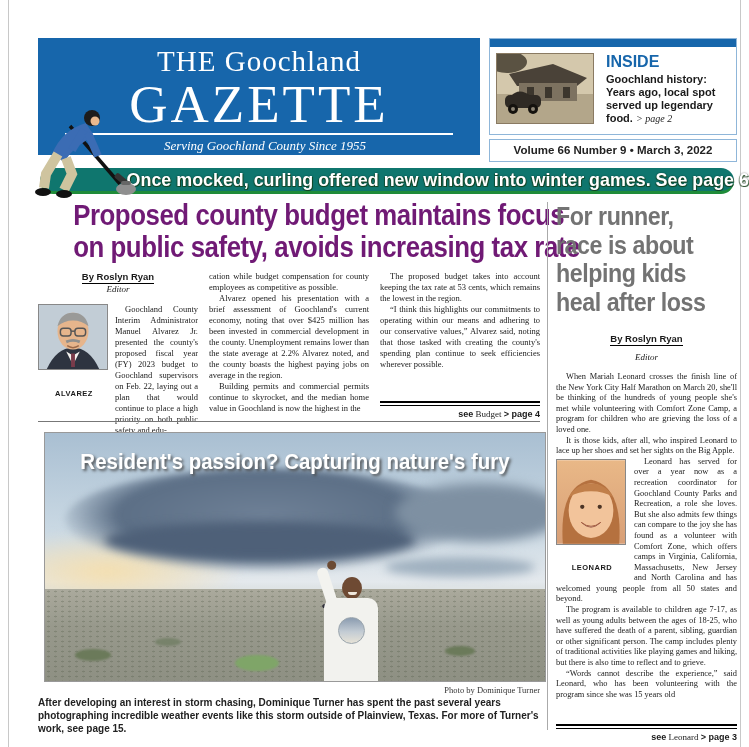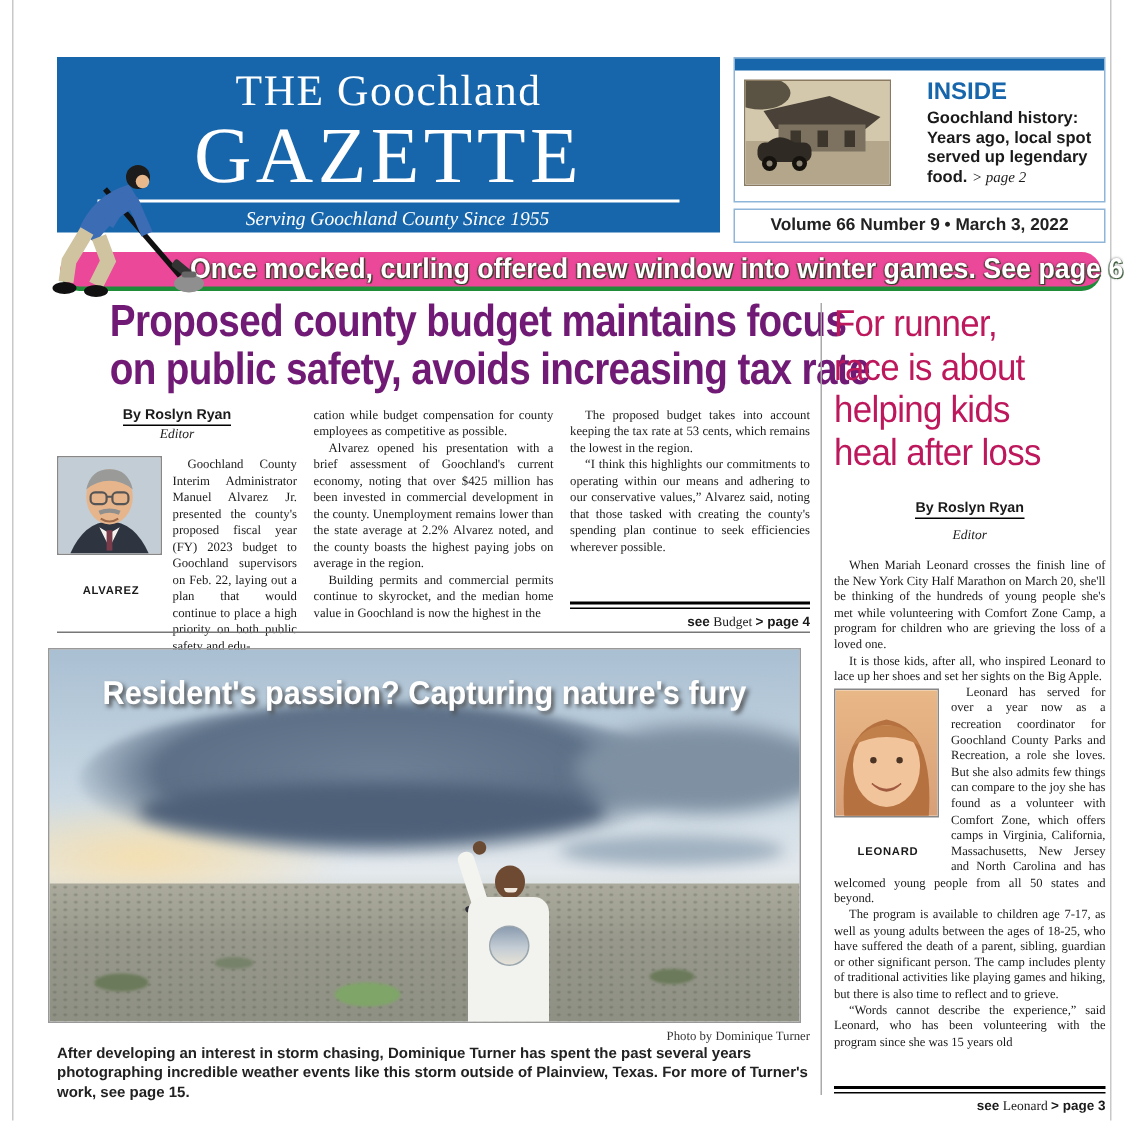--- a/index.html
+++ b/index.html
@@ -16,33 +16,33 @@
   .mast-main { font-size:53px; letter-spacing:3px; line-height:52px; }
   .mast-rule { width:88%; height:2px; background:#fff; margin:3px auto 3px; }
   .mast-tag { font-style:italic; font-size:13px;padding-left:12px; }
 
   
   .inside-box { position:absolute; left:489px; top:38px; width:248px; height:97px;
     border:1px solid #8fb6d9; background:#fff; }
   .inside-bar { height:8px; background:#1766ab; }
   .inside-row { display:flex; padding:6px; }
   .inside-photo { width:98px; height:71px; border:1px solid #8a7a62; flex:none; }
-  .inside-txt { margin-left:24px; font-family:"Liberation Sans", sans-serif; }
+  .inside-txt { margin-left:12px; font-family:"Liberation Sans", sans-serif; }
   .inside-label { color:#1766ab; font-weight:bold; font-size:16px; margin-bottom:2px; }
   .inside-teaser { font-weight:bold; font-size:11px; line-height:13px; }
   .inside-page { font-family:"Liberation Serif", serif; font-weight:normal;
     font-style:italic; font-size:10px; }
 
   .issue-box { position:absolute; left:489px; top:139px; width:248px; height:23px;
     border:1px solid #8fb6d9; text-align:center; line-height:21px;
     font-family:"Liberation Sans", sans-serif; font-weight:bold; font-size:11.5px; color:#222; }
 
   
   .banner { position:absolute; left:40px; top:168px; width:694px; height:26px;
-    background:#ec4899; border-radius:13px; border-bottom:3px solid #1f8c39; z-index:1; }
+    background:#0f766e; border-radius:13px; border-bottom:3px solid #1f8c39; z-index:1; }
   .banner-text { display:block; text-align:center; padding-left:70px;
     font-family:"Liberation Sans", sans-serif; font-weight:bold; font-size:19px;
     color:#fff; line-height:24px; white-space:nowrap; transform:scaleX(.94);
     transform-origin:center;
     text-shadow:1px 1px 0 rgba(20,60,20,.75), -1px 1px 0 rgba(20,60,20,.5), 0 0 2px rgba(0,0,0,.5); }
   .curler { position:absolute; left:34px; top:100px; width:104px; height:100px; z-index:2; }
 
   
   .lead-headline { position:absolute; left:38px; top:199px; width:502px; text-align:center;
     font-family:"Liberation Sans", sans-serif; font-weight:bold; font-size:30px;
@@ -66,21 +66,21 @@
   .jump { margin-top:auto; }
   .jump-rule { border-top:2.5px solid #000; border-bottom:1px solid #000; height:5px;
     margin-bottom:3px; }
   .jump-text { text-align:right; font-size:9px; }
   .jump-text .j-see, .jump-text .j-rest { font-family:"Liberation Sans", sans-serif;
     font-weight:bold; }
   .jump-text .j-name { }
   .lead-endrule { position:absolute; left:38px; top:421px; width:502px; height:1px; background:#777; }
 
   
-  .feature { position:absolute; left:32px; top:432px; width:502px; height:250px;
+  .feature { position:absolute; left:44px; top:432px; width:502px; height:250px;
     border:1px solid #999; overflow:hidden;
     background:linear-gradient(180deg,#a9bfd2 0%,#c9d8e3 38%,#e4e9ed 60%,#dfe4e6 62%); }
   .glow { position:absolute; left:-6%; top:40%; width:46%; height:26%;
     background:radial-gradient(ellipse at 40% 60%, rgba(246,222,170,.95), rgba(246,222,170,0) 70%);
     filter:blur(6px); }
   .cloud-main { position:absolute; left:4%; top:14%; width:80%; height:42%; border-radius:50%;
     background:radial-gradient(ellipse at 50% 45%, #6e8096 0%, #5c6f86 52%, rgba(92,111,134,0) 74%);
     filter:blur(3px); }
   .cloud-core { position:absolute; left:12%; top:36%; width:62%; height:15%; border-radius:50%;
     background:#4e6078; filter:blur(5px); }
@@ -114,22 +114,22 @@
     background:linear-gradient(180deg,#8b9cb0 0%,#c3ccd4 55%,#e6e2d6 100%); border:1px solid #9aa5ad; }
   .credit { position:absolute; left:38px; top:685px; width:502px; text-align:right;
     font-size:8.5px; color:#333; }
   .caption { position:absolute; left:38px; top:696px; width:502px;
     font-family:"Liberation Sans", sans-serif; font-weight:bold; font-size:10px;
     line-height:13px; color:#222; }
 
   
   .divider-v { position:absolute; left:547px; top:202px; width:1px; height:528px; background:#aaa; }
   .side { position:absolute; left:556px; top:202px; width:181px; }
-  .side-headline { font-family:"Liberation Sans", sans-serif; font-weight:normal;
-    font-size:25px; line-height:28.5px; letter-spacing:-.5px; color:#be185d; }
+  .side-headline { font-family:"Liberation Sans", sans-serif; font-weight:bold;
+    font-size:25px; line-height:28.5px; letter-spacing:-.5px; color:#737373; }
   .side-headline div { transform:scaleX(.93); transform-origin:left center; white-space:nowrap; }
   .side .byline-block { margin:12px 0 8px; }
   .side-body { font-size:8.4px; line-height:10.6px; text-align:justify; }
   .side-body p { text-indent:10px; }
   .leonard-block { float:left; width:72px; margin:2px 6px 1px 0; text-align:center; }
   .side-jump { margin-top:24px; }
 </style>
 </head>
 <body>
 

